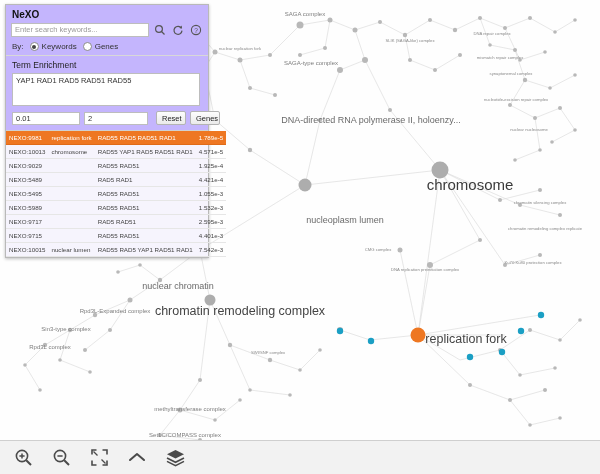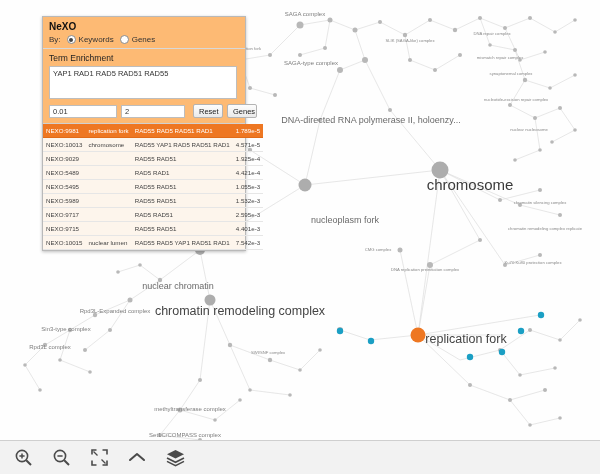--- a/index.html
+++ b/index.html
@@ -36,28 +36,27 @@
   }
   .net-label.tiny { font-size: 4.2px; color: #8a8a8a; }
   .net-label.small { font-size: 6px; color: #7d7d7d; }
   .net-label.med { font-size: 9px; color: #6a6a6a; margin-top: 34px; }
   .net-label.big { font-size: 12.5px; color: #444; }
   .net-label.huge { font-size: 15px; color: #3a3a3a; }
 
   
   #panel {
     position: absolute;
-    left: 5px; top: 16px;
+    left: 5px; top: 4px;
     width: 202px;
-    background: #fdba74;
+    background: #c4b5fd;
     border: 1px solid #b9b9b9;
     box-shadow: 0 1px 3px rgba(0,0,0,.25);
     font-size: 8px;
     color: #222;
-    margin-left: 37px;
   }
   #panel-title {
     padding: 4px 6px 2px 6px;
     font-size: 10px;
     font-weight: bold;
     color: #111;
   }
   .search-row {
     display: flex;
     align-items: center;
@@ -400,21 +399,21 @@
     <div class="net-label small" style="left:305px; top:14px;">SAGA complex</div>
     <div class="net-label tiny" style="left:240px; top:48px;">nuclear replication fork</div>
     <div class="net-label tiny" style="left:410px; top:40px;">SLIK (SAGA-like) complex</div>
     <div class="net-label small" style="left:311px; top:63px;">SAGA-type complex</div>
     <div class="net-label tiny" style="left:492px; top:33px;">DNA repair complex</div>
     <div class="net-label tiny" style="left:500px; top:57px;">mismatch repair complex</div>
     <div class="net-label tiny" style="left:511px; top:73px;">synaptonemal complex</div>
     <div class="net-label tiny" style="left:516px; top:99px;">nucleotide-excision repair complex</div>
     <div class="net-label med" style="left:371px; top:86px;">DNA-directed RNA polymerase II, holoenzy...</div>
     <div class="net-label tiny" style="left:529px; top:129px;">nuclear nucleosome</div>
-    <div class="net-label med" style="left:345px; top:186px;">nucleoplasm fork</div>
+    <div class="net-label med" style="left:345px; top:186px;">nucleoplasm lumen</div>
     <div class="net-label huge" style="left:470px; top:184px;">chromosome</div>
     <div class="net-label tiny" style="left:540px; top:202px;">chromatin silencing complex</div>
     <div class="net-label tiny" style="left:100px; top:167px;">Swi5-Sfr1 complex</div>
     <div class="net-label tiny" style="left:112px; top:182px;">nuclear pericentric heterochromatin</div>
     <div class="net-label small" style="left:120px; top:206px;">H4/H2A histone acetyltransferase complex</div>
     <div class="net-label tiny" style="left:118px; top:228px;">NuA4 histone acetyltransferase complex</div>
     <div class="net-label tiny" style="left:545px; top:228px;">chromatin remodeling complex replicate</div>
     <div class="net-label tiny" style="left:378px; top:249px;">CMG complex</div>
     <div class="net-label tiny" style="left:533px; top:262px;">Ku70:Ku80 protection complex</div>
     <div class="net-label tiny" style="left:425px; top:269px;">DNA replication preinitiation complex</div>
@@ -425,20 +424,41 @@
     <div class="net-label small" style="left:66px; top:329px;">Sin3-type complex</div>
     <div class="net-label small" style="left:50px; top:347px;">Rpd3L complex</div>
     <div class="net-label tiny" style="left:268px; top:352px;">SWI/SNF complex</div>
     <div class="net-label small" style="left:190px; top:409px;">methyltransferase complex</div>
     <div class="net-label small" style="left:185px; top:435px;">Set1C/COMPASS complex</div>
   </div>
 
   <div id="panel">
     <div id="panel-title">NeXO</div>
 
+    <div class="search-row">
+      <input id="search-input" type="text" placeholder="Enter search keywords..." style="">
+      <div class="icon-btn">
+        <svg width="12" height="12" viewBox="0 0 12 12">
+          <circle cx="5" cy="5" r="3.4" fill="none" stroke="#555" stroke-width="1.2"></circle>
+          <line x1="7.5" y1="7.5" x2="10.5" y2="10.5" stroke="#555" stroke-width="1.3"></line>
+        </svg>
+      </div>
+      <div class="icon-btn">
+        <svg width="12" height="12" viewBox="0 0 12 12">
+          <path d="M9.4 4.2A4 4 0 1 0 10 6.6" fill="none" stroke="#555" stroke-width="1.2"></path>
+          <path d="M9.8 1.6 L10 4.4 L7.3 4.1 Z" fill="#555"></path>
+        </svg>
+      </div>
+      <div class="icon-btn">
+        <svg width="12" height="12" viewBox="0 0 12 12">
+          <circle cx="6" cy="6" r="4.6" fill="none" stroke="#555" stroke-width="1.1"></circle>
+          <text x="6" y="8.6" font-size="6.5" text-anchor="middle" fill="#555" font-family="Liberation Sans, sans-serif">?</text>
+        </svg>
+      </div>
+    </div>
 
     <div class="radio-row">
       <span class="by-label">By:</span>
       <span class="radio-opt">
         <span class="radio checked"></span>
         <span>Keywords</span>
       </span>
       <span class="radio-opt">
         <span class="radio"></span>
         <span>Genes</span>

